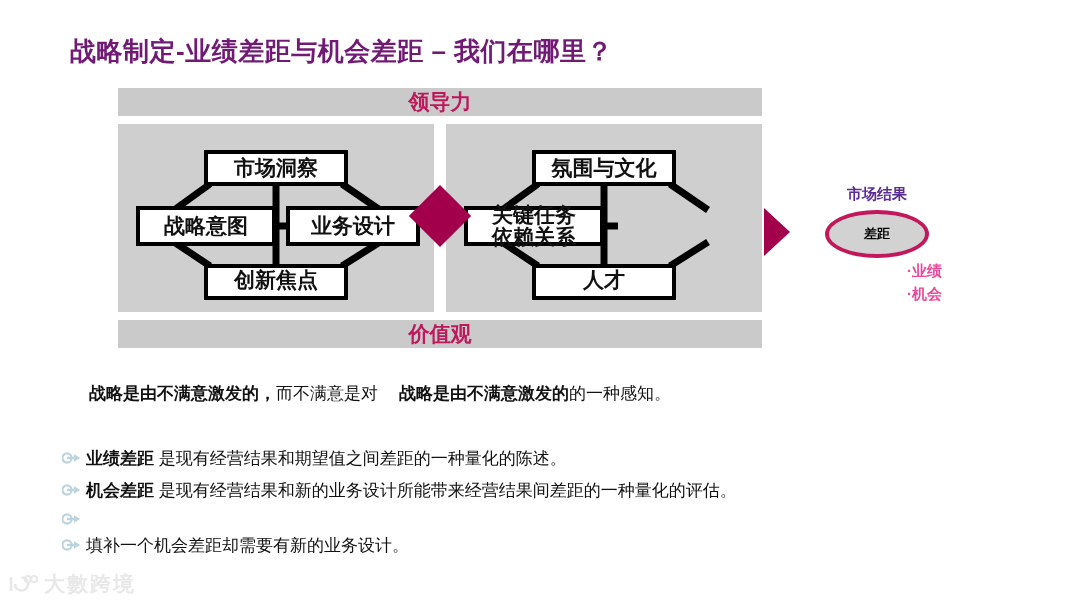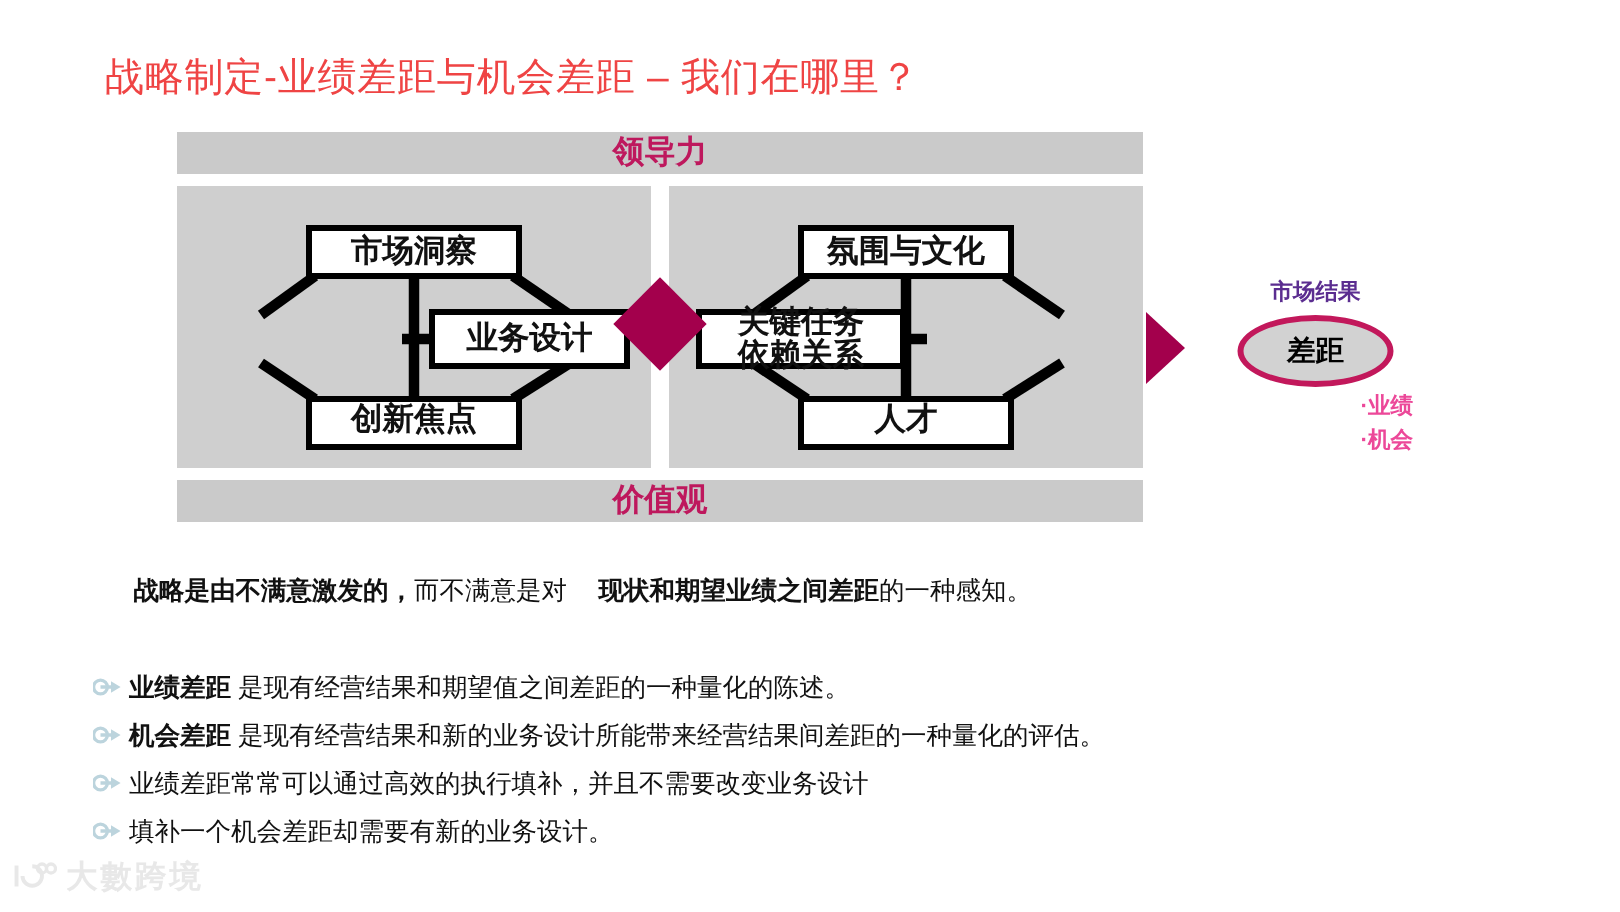--- a/index.html
+++ b/index.html
@@ -14,22 +14,22 @@
     overflow: hidden;
     position: relative;
   }
 
   
   #slide-title {
     position: absolute;
     left: 70px;
     top: 34px;
     font-size: 26px;
-    font-weight: normal;
-    color: #ef4444;
+    font-weight: bold;
+    color: #701a75;
     letter-spacing: 0.5px;
     white-space: nowrap;
   }
 
   
   #diagram {
     position: absolute;
     left: 118px;
     top: 88px;
     width: 644px;
@@ -144,21 +144,21 @@
   #gap-ellipse {
     width: 104px;
     height: 48px;
     margin: 0 auto;
     border: 4px solid #c2185b;
     border-radius: 50%;
     background: #d2d2d2;
     display: flex;
     align-items: center;
     justify-content: center;
-    font-size: 19px;
+    font-size: 13px;
     font-weight: bold;
     color: #000000;
     box-sizing: border-box;
   }
   .result-bullet {
     font-size: 15px;
     font-weight: bold;
     color: #ec4899;
     margin-top: 4px;
     line-height: 1.25;
@@ -247,20 +247,21 @@
 
         <line x1="224" y1="142" x2="262" y2="118"></line>
 
         <line x1="158" y1="58" x2="158" y2="144"></line>
 
         <line x1="150" y1="102" x2="172" y2="102"></line>
       </g>
     </svg>
 
     <div class="nodebox box-top">市场洞察</div>
+    <div class="nodebox box-left">战略意图</div>
     <div class="nodebox box-right">业务设计</div>
     <div class="nodebox box-bottom">创新焦点</div>
   </div>
 
   <div class="panel" id="panel-execution">
     <div class="panel-label">执行</div>
 
     <svg class="connector-svg" viewBox="0 0 316 188" preserveAspectRatio="none">
       <g stroke="#000000" stroke-width="7" fill="none">
         <line x1="92" y1="60" x2="56" y2="86"></line>
@@ -285,21 +286,21 @@
 
 <div id="result-arrow"></div>
 
 <div id="result-block">
   <div id="result-title">市场结果</div>
   <div id="gap-ellipse">差距</div>
   <div class="result-bullet">·业绩</div>
   <div class="result-bullet">·机会</div>
 </div>
 
-<div id="lead-paragraph"><span class="b">战略是由不满意激发的，</span><span class="n">而不满意是对</span><span class="b">现状和期望业绩之间差距</span><span class="n">的一种感知。</span></div>
+<div id="lead-paragraph"><span class="b">战略是由不满意激发的，</span><span class="n">而不满意是对</span><span class="b">战略是由不满意激发的</span><span class="n">的一种感知。</span></div>
 
 <div id="bullet-list">
 
   <div class="bullet-row">
     <svg class="bullet-arrow" viewBox="0 0 20 14">
       <circle cx="5" cy="7" r="4.6" fill="none" stroke="#bcd4dd" stroke-width="2.2"></circle>
       <path d="M5 7 H14" stroke="#bcd4dd" stroke-width="2.4" fill="none"></path>
       <path d="M12 3.2 L18.4 7 L12 10.8 Z" fill="#bcd4dd"></path>
     </svg>
     <div class="bullet-text"><span class="lead">业绩差距</span><span class="rest"> 是现有经营结果和期望值之间差距的一种量化的陈述。</span></div>
@@ -313,21 +314,20 @@
     </svg>
     <div class="bullet-text"><span class="lead">机会差距</span><span class="rest"> 是现有经营结果和新的业务设计所能带来经营结果间差距的一种量化的评估。</span></div>
   </div>
 
   <div class="bullet-row">
     <svg class="bullet-arrow" viewBox="0 0 20 14">
       <circle cx="5" cy="7" r="4.6" fill="none" stroke="#bcd4dd" stroke-width="2.2"></circle>
       <path d="M5 7 H14" stroke="#bcd4dd" stroke-width="2.4" fill="none"></path>
       <path d="M12 3.2 L18.4 7 L12 10.8 Z" fill="#bcd4dd"></path>
     </svg>
-    <div class="bullet-text plain">业绩差距常常可以通过高效的执行填补，并且不需要改变业务设计</div>
   </div>
 
   <div class="bullet-row">
     <svg class="bullet-arrow" viewBox="0 0 20 14">
       <circle cx="5" cy="7" r="4.6" fill="none" stroke="#bcd4dd" stroke-width="2.2"></circle>
       <path d="M5 7 H14" stroke="#bcd4dd" stroke-width="2.4" fill="none"></path>
       <path d="M12 3.2 L18.4 7 L12 10.8 Z" fill="#bcd4dd"></path>
     </svg>
     <div class="bullet-text plain">填补一个机会差距却需要有新的业务设计。</div>
   </div>

